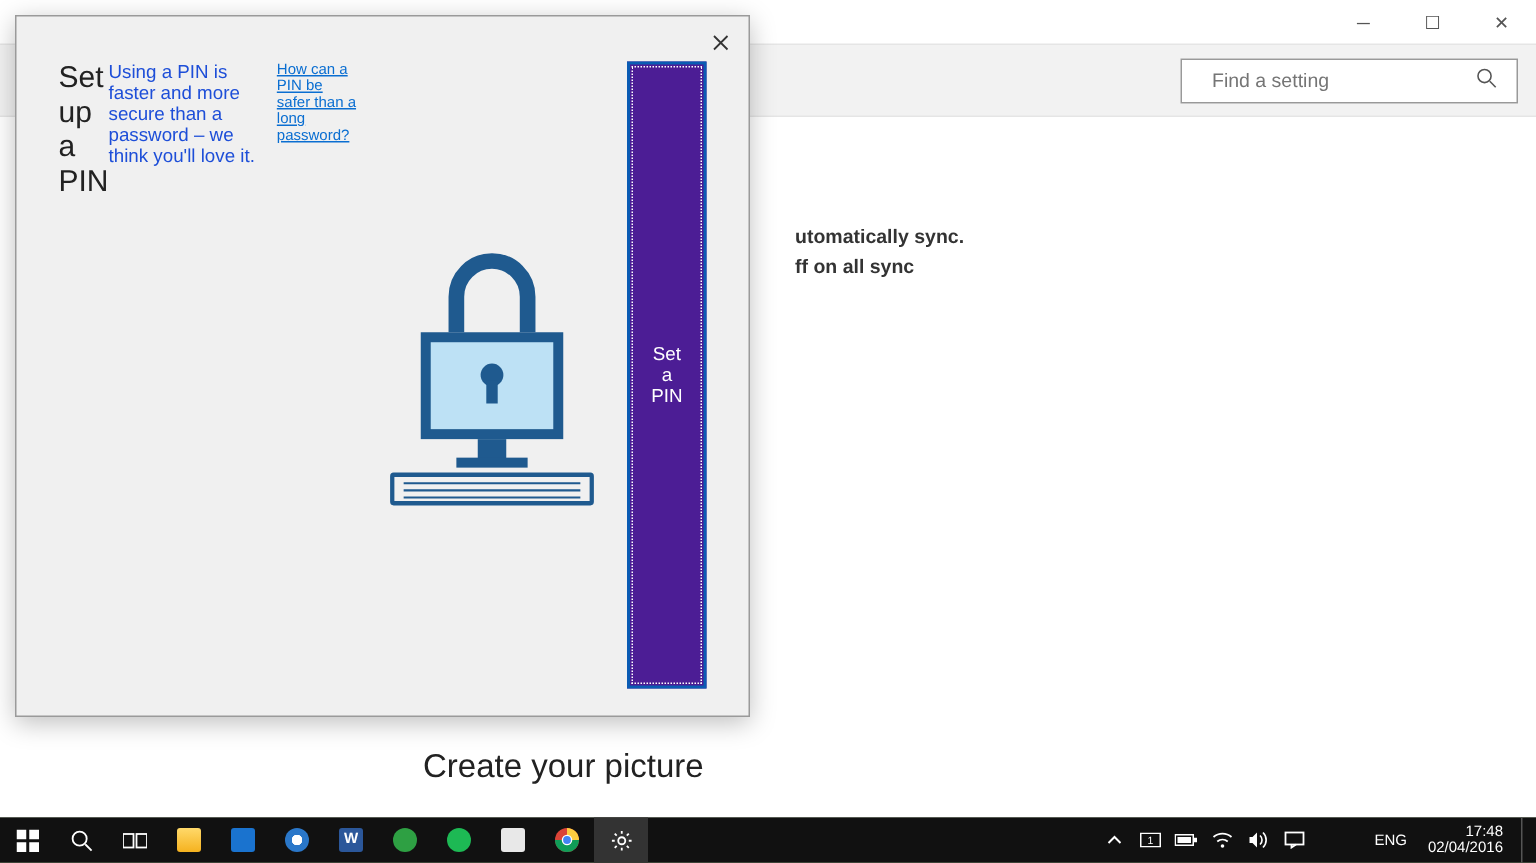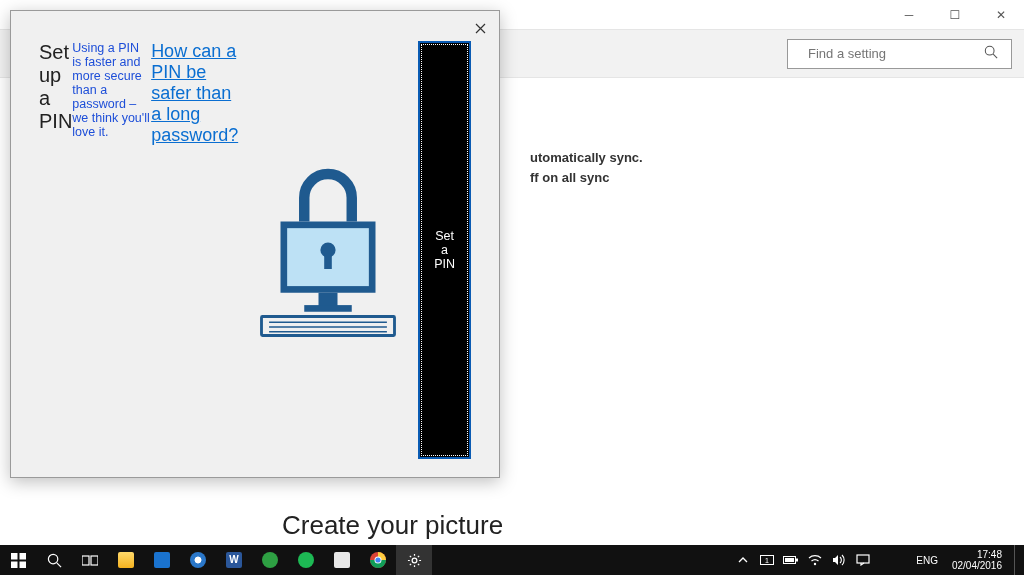--- a/index.html
+++ b/index.html
@@ -25,40 +25,40 @@
   .settings-search {
     margin-left: auto; width: 225px; height: 30px; border:1px solid #999;
     display:flex; align-items:center; padding: 0 20px; background:#fff;
   }
   .settings-search input { border:none; outline:none; flex:1; font-size:13px; color:#555; background:transparent;}
   .settings-search .mag { color:#555; font-size:13px; }
   .settings-body { display:flex; height: calc(545px - 78px); font-weight: bold; }
   .settings-sidebar { width: 250px; padding: 16px 0 0 14px; color:#333; font-size:13px; }
   .settings-main { flex:1; padding: 20px 30px; color:#333; }
   .bg-text { font-size: 13px; color:#333; line-height: 1.5; }
-  .bg-heading-bottom { position:absolute; left: 282px; top: 498px; font-size: 26px; font-weight: 300; color:#222;margin-top:12px;}
+  .bg-heading-bottom { position:absolute; left: 282px; top: 498px; font-size: 22px; font-weight: 300; color:#222;}
 
   
   .dialog {
     position: absolute; left: 10px; top: 10px; width: 490px; height: 468px;
     background: #f0f0f0; border: 1px solid #9a9a9a;
     box-shadow: 0 4px 16px rgba(0,0,0,.25);
   }
   .dialog-close {
     position:absolute; top:6px; right:8px; width:22px; height:22px;
     display:flex; align-items:center; justify-content:center; font-size:14px; color:#333;
   }
   .dialog-content { padding: 30px 28px 18px; height:100%; display:flex; flex-direction:row;}
   .dialog-title { font-size: 20px; font-weight: 400; color:#222; margin-bottom: 14px;}
   .dialog-desc { font-size: 12.5px; color:#1d4ed8; margin-bottom: 21px;}
-  .dialog-link { font-size: 18px; color:#0a6ed1; }
+  .dialog-link { font-size: 10px; color:#0a6ed1; }
   .dialog-image { flex:1; display:flex; align-items:center; justify-content:center;}
   .dialog-footer { display:flex; justify-content:flex-end; }
   .set-pin-btn {
-    background:#000000; color:#fff; border:2px solid #0a5bb3; outline:1px dotted #fff; outline-offset:-4px;
+    background:#4c1d95; color:#fff; border:2px solid #0a5bb3; outline:1px dotted #fff; outline-offset:-4px;
     font-size:12.5px; padding: 4px 14px;
   }
 
   
   .lock-ill { width: 180px; height: 190px; position: relative; }
 
   
   .taskbar {
     position:absolute; left:0; bottom:0; width:1024px; height:30px; background:#111;
     display:flex; align-items:center; color:#fff; font-size:12px;

